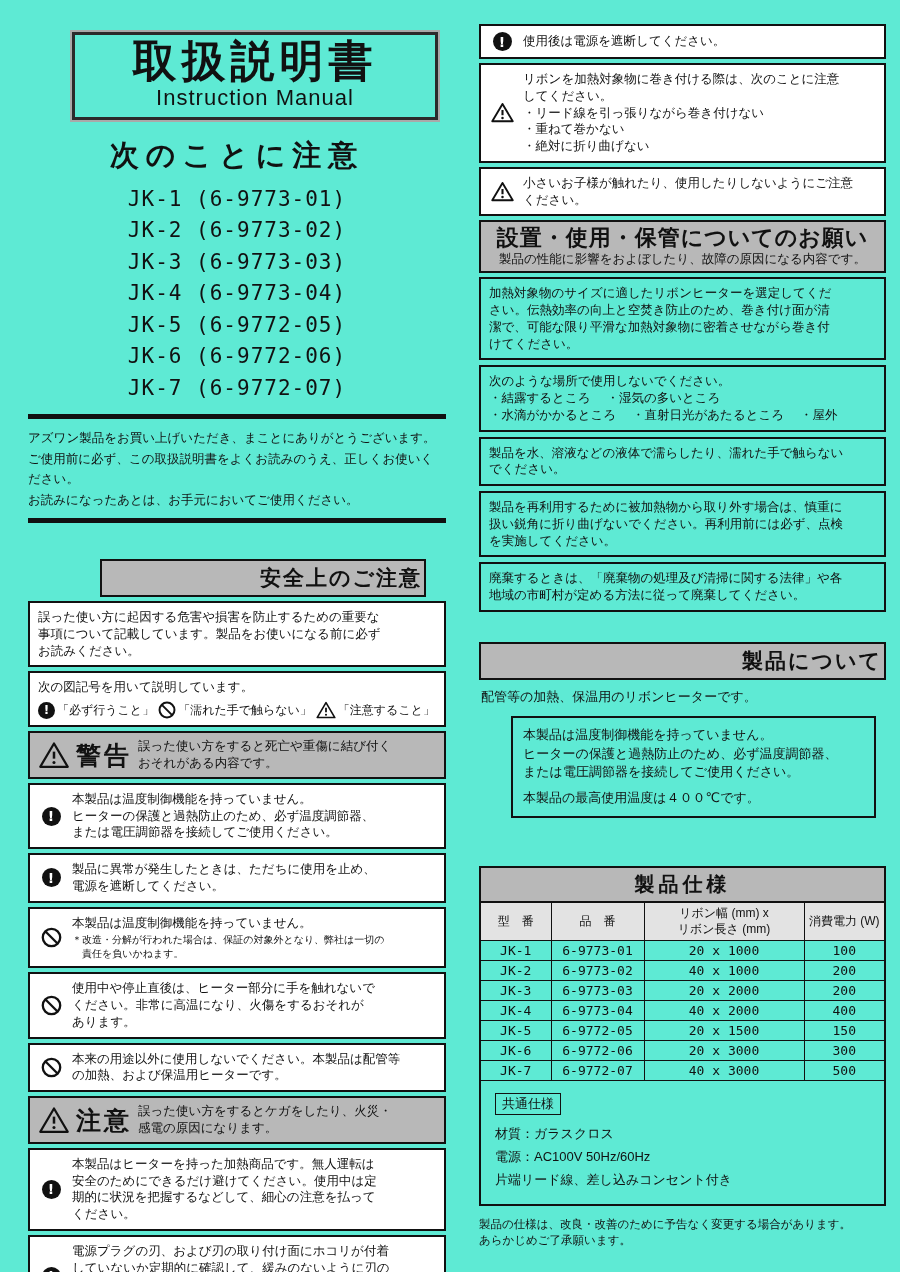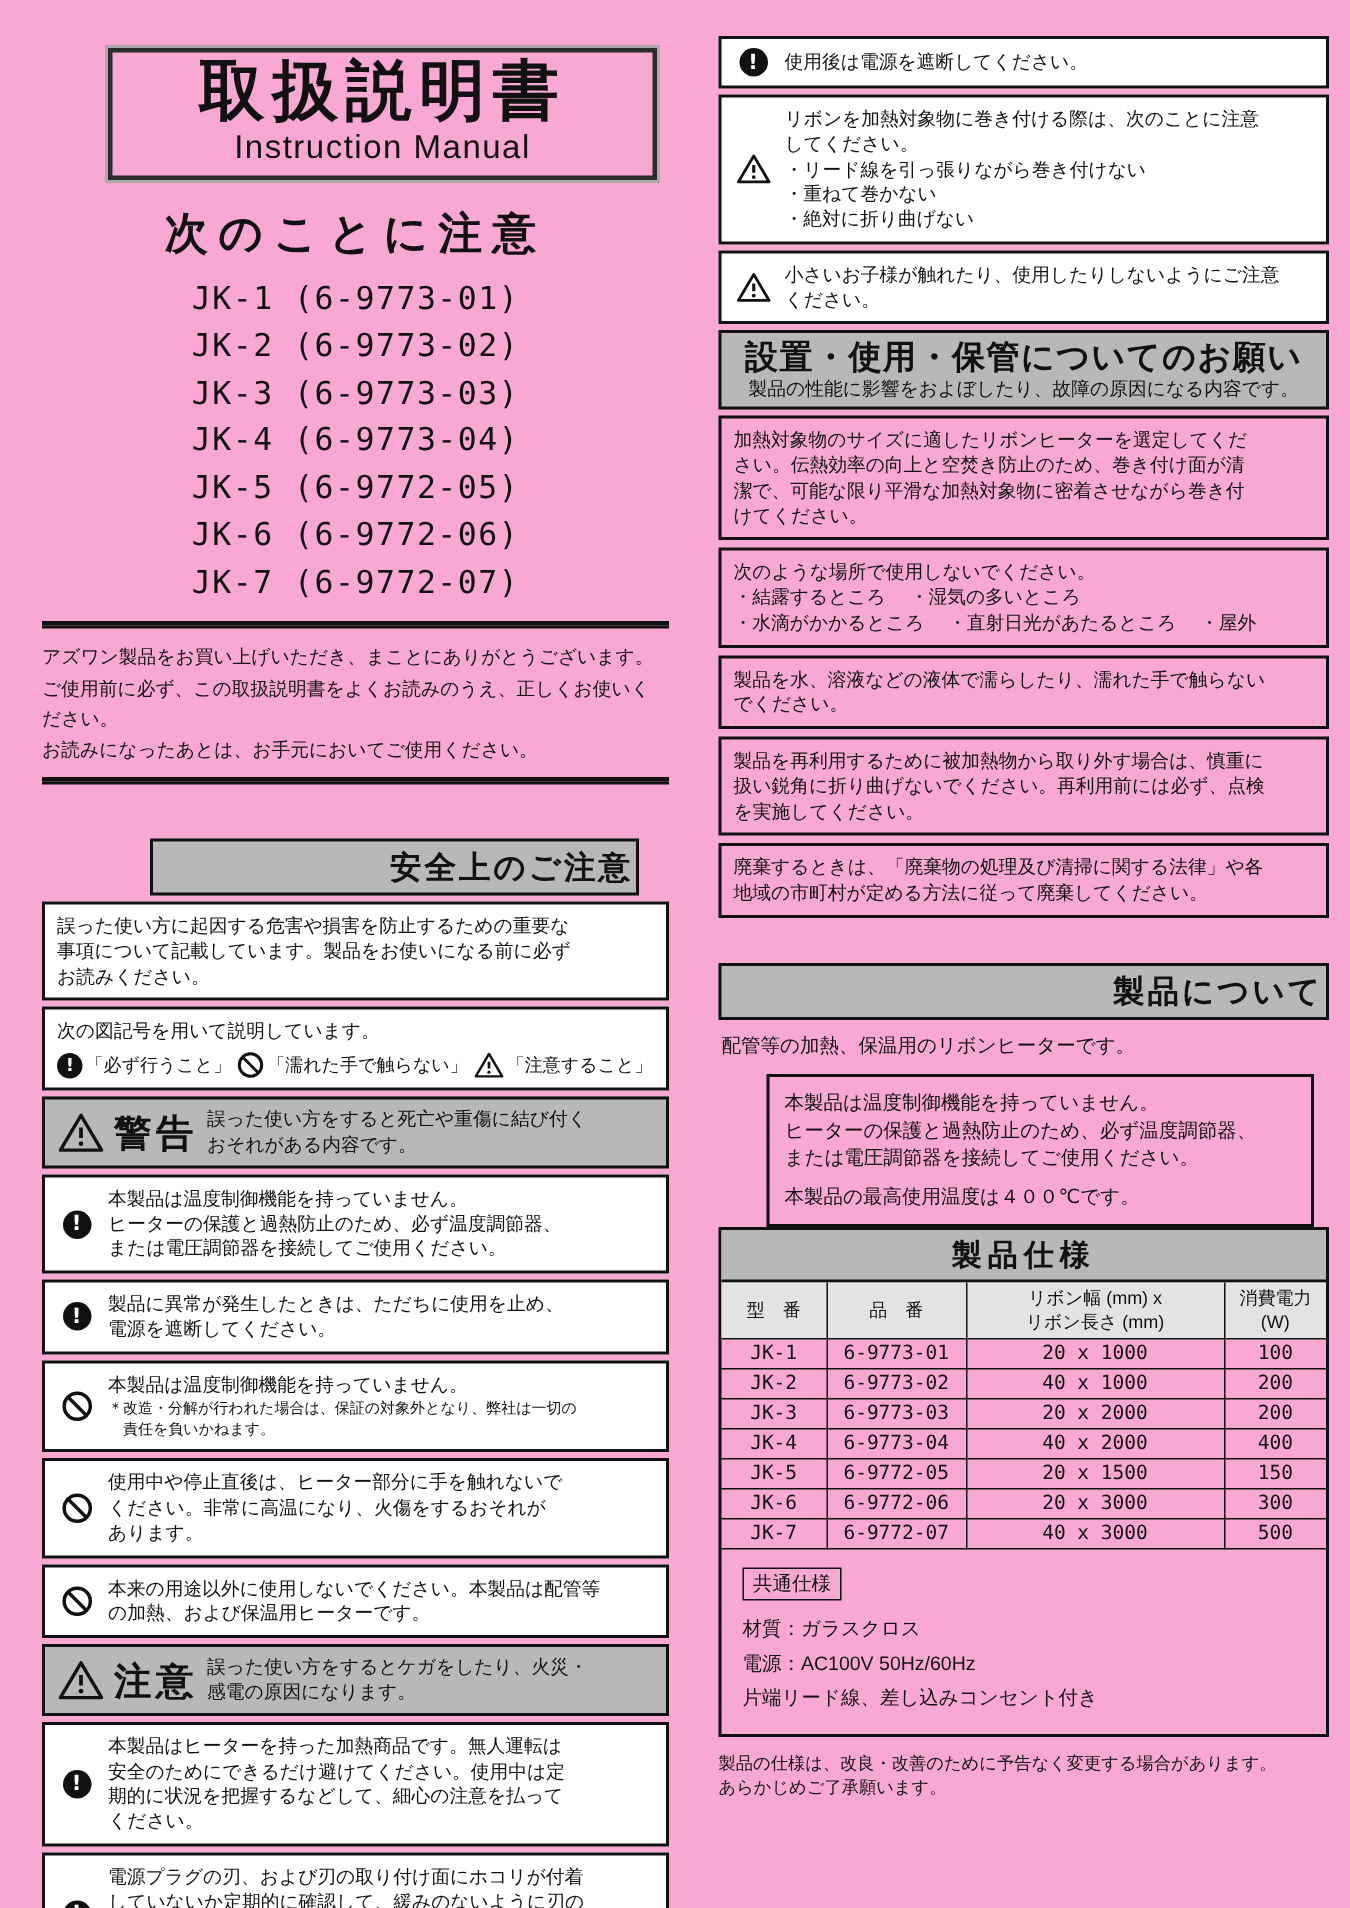--- a/index.html
+++ b/index.html
@@ -1,20 +1,20 @@
 <!DOCTYPE html>
 <html><head>
 <meta charset="utf-8">
 <style>
   * { margin: 0; padding: 0; box-sizing: border-box; }
   html, body { background: #f2f2f2; }
   body { font-family: "Liberation Sans", "DejaVu Sans", sans-serif; color: #111; }
   .page {
     position: relative; width: 900px; height: 1272px; margin: 0 auto;
-    background: #f9a8d4; overflow: hidden;
+    background: #5eead4; overflow: hidden;
   }
   .col-left  { position: absolute; left: 28px;  top: 30px; width: 418px; }
   .col-right { position: absolute; left: 479px; top: 24px; width: 407px; }
 
   
   .title-box {
     border: 3px solid #2b2b2b; box-shadow: 0 0 0 2px #a9a9a9;
     margin: 2px 8px 16px 44px; padding: 2px 6px 6px; text-align: center;
   }
   .title-jp { font-size: 44px; font-weight: bold; letter-spacing: 5px; line-height: 1.1; }
@@ -72,28 +72,28 @@
   .pbox { border: 2px solid #111; margin-bottom: 5px; padding: 6px 8px; }
 
   
   .prod-wrap { margin-top: 30px; }
   .prod-desc { font-size: 13px; margin: 8px 0 10px 2px; }
   .prod-note { border: 2px solid #111; margin: 0 10px 0 32px; padding: 8px 10px; }
   .prod-note .txt { font-size: 13px; line-height: 1.45; }
   .prod-note .txt + .txt { margin-top: 7px; }
 
   
-  .spec-wrap { }
+  .spec-wrap { margin-top: 48px; }
   .spec-box { border: 2px solid #111; }
   .spec-title { background: #b8b8b8; border-bottom: 2px solid #111; text-align: center; font-size: 20px; font-weight: bold; letter-spacing: 4px; padding: 3px 0; }
   table.spec { width: 100%; border-collapse: collapse; }
   table.spec th, table.spec td { border: 1.5px solid #111; text-align: center; }
   table.spec th { background: #e3e3e3; font-size: 12px; font-weight: normal; padding: 3px 2px; white-space: pre-line; line-height: 1.3; }
   table.spec td { font-family: "DejaVu Sans Mono", "Liberation Mono", monospace; font-size: 13px; padding: 2px 2px; }
-  table.spec .c1 { width: 70px; } table.spec .c2 { width: 93px; } table.spec .c4 { width: 68px; }
+  table.spec .c1 { width: 70px; } table.spec .c2 { width: 93px; } table.spec .c4 { width: 80px; }
   table.spec tr > *:first-child { border-left: none; }
   table.spec tr > *:last-child { border-right: none; }
   table.spec tr:first-child > * { border-top: none; }
   .common { padding: 12px 12px 12px 14px; }
   .common-label { display: inline-block; border: 1.5px solid #111; font-size: 13px; padding: 1px 6px; margin-bottom: 8px; }
   .common-line { font-size: 13px; line-height: 1.75; }
   .spec-footer { font-size: 11.5px; line-height: 1.45; margin-top: 10px; white-space: pre-line; }
 </style>
 </head>
 <body>

